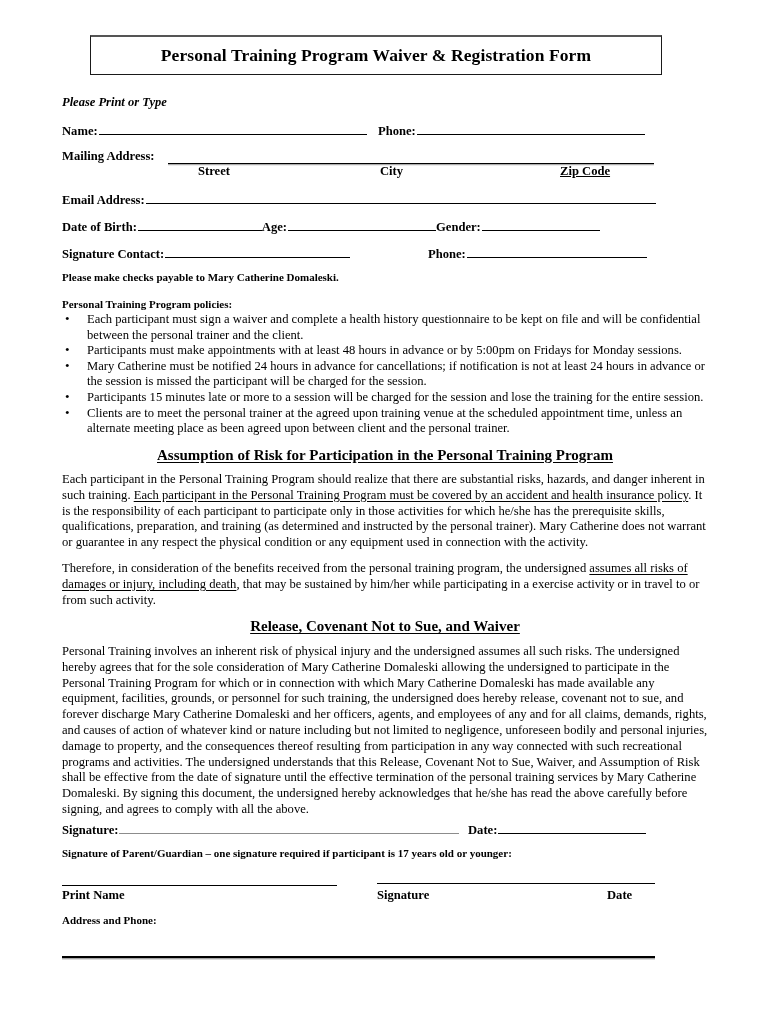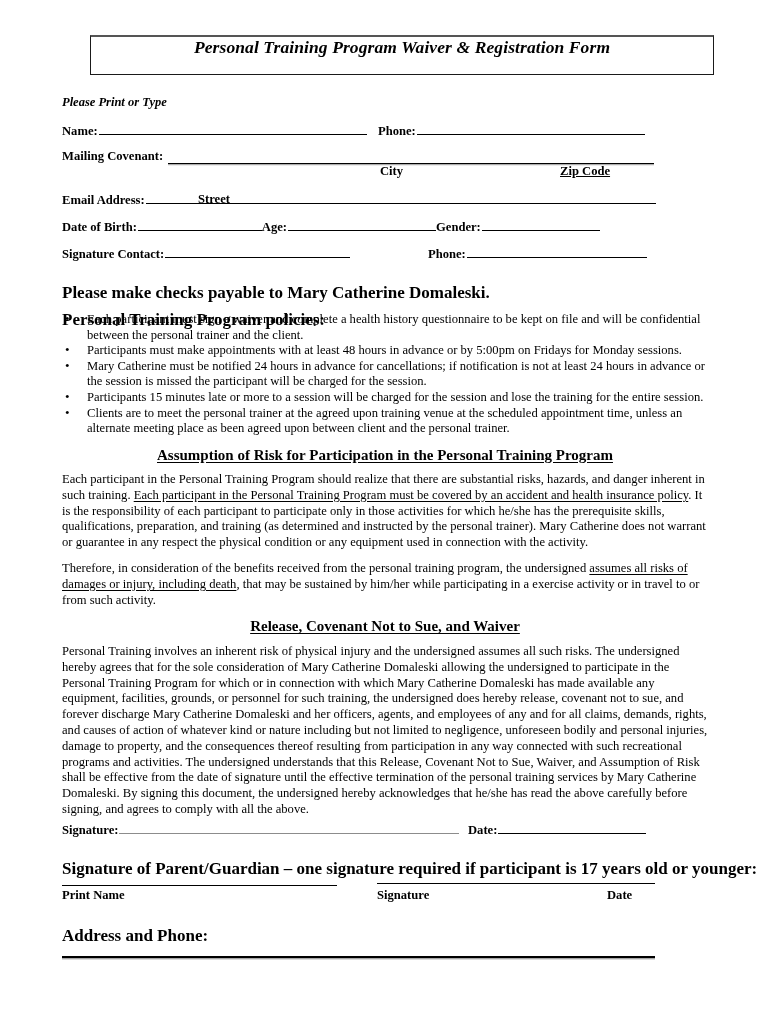--- a/index.html
+++ b/index.html
@@ -22,30 +22,29 @@
     width: 770px;
     height: 1024px;
     background: #ffffff;
   }
 
   
   .title-box {
     position: absolute;
     left: 90px;
     top: 35px;
-    width: 624px;
+    width: 572px;
     height: 40px;
     border: 1px solid #1a1a1a;
     border-top: 2px solid #555555;
     box-sizing: border-box;
     display: flex;
-    align-items: flex-start;
+    align-items: center;
     justify-content: center;
     background: #ffffff;
-    font-style: italic;
   }
   .title-text {
     font-size: 17.5px;
     font-weight: bold;
     letter-spacing: 0.1px;
     white-space: nowrap;
   }
 
   
   .abs { position: absolute; }
@@ -87,23 +86,22 @@
     box-shadow: 0 1.2px 0 0 #9a9a9a;
   }
   .col-label {
     position: absolute;
     font-size: 12.6px;
     font-weight: bold;
   }
 
   
   .section-bold {
-    font-size: 17px;
-    font-weight: bold;
-    margin-top: 12px;
+    font-size: 11px;
+    font-weight: bold;
   }
   ul.policies {
     position: absolute;
     left: 62px;
     top: 312px;
     width: 645px;
     margin: 0;
     padding: 0;
     list-style: none;
     font-size: 12.6px;
@@ -180,25 +178,25 @@
   <div class="abs print-type">Please Print or Type</div>
 
   <div class="abs field-row" style="left:62px; top:122px;">
     <span>Name:</span><span class="ul" style="width:268px;"></span>
   </div>
   <div class="abs field-row" style="left:378px; top:122px;">
     <span>Phone:</span><span class="ul" style="width:228px;"></span>
   </div>
 
   <div class="abs field-right-row field-row" style="left:62px; top:149px;">
-    <span>Mailing Covenant:</span>
+    <span>Mailing Address:</span>
   </div>
   <div class="addr-rule" style="left:168px; top:163px; width:486px;"></div>
 
-  <div class="col-label" style="left:198px; top:164px;margin-top:28px;">Street</div>
+  <div class="col-label" style="left:198px; top:164px;">Street</div>
   <div class="col-label" style="left:380px; top:164px;">City</div>
   <div class="col-label" style="left:560px; top:164px;text-decoration:underline;">Zip Code</div>
 
   <div class="abs field-row" style="left:62px; top:191px;font-family:Liberation Serif, serif;">
     <span>Email Address:</span><span class="ul" style="width:510px;"></span>
   </div>
 
   <div class="abs field-row" style="left:62px; top:218px;">
     <span>Date of Birth:</span><span class="ul" style="width:124px;"></span><span>Age:</span><span class="ul" style="width:148px;"></span><span>Gender:</span><span class="ul" style="width:118px;"></span>
   </div>

